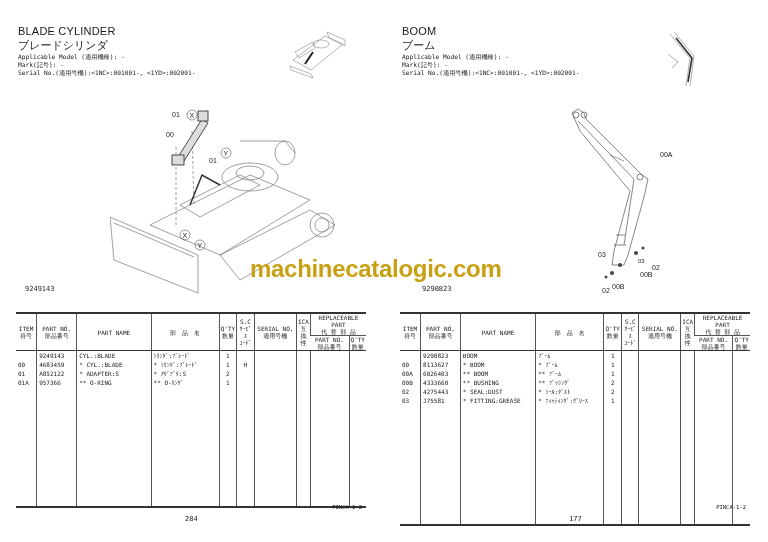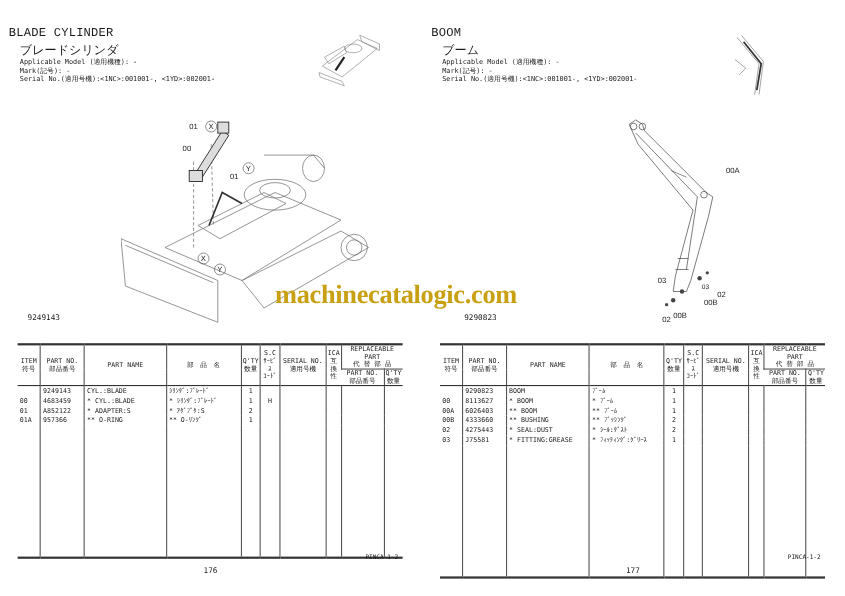--- a/index.html
+++ b/index.html
@@ -3,29 +3,29 @@
 <meta charset="utf-8">
 <style>
   * { box-sizing: border-box; margin: 0; padding: 0; }
   html, body { width: 768px; height: 542px; background: #ffffff; overflow: hidden; }
   body { position: relative; font-family: "DejaVu Sans Mono", monospace; color: #1a1a1a; }
 
   .page { position: absolute; top: 0; width: 384px; height: 542px; }
   .page.left { left: 0; }
   .page.right { left: 384px; }
 
-  .title-en { position: absolute; left: 8px; top: 25px; font-size: 11px; letter-spacing: 0.2px; font-family: Liberation Mono, monospace; text-align: right; }
+  .title-en { position: absolute; left: 18px; top: 25px; font-size: 11px; letter-spacing: 0.2px; font-family: Liberation Sans, sans-serif; text-align: right; }
   .title-jp { position: absolute; left: 18px; top: 38px; font-size: 11px; font-family: "DejaVu Sans", sans-serif; text-align: center; }
   .meta { position: absolute; left: 18px; top: 53px; font-size: 6.2px; line-height: 8px; font-family: "DejaVu Sans Mono", monospace; white-space: nowrap; }
 
   .thumb { position: absolute; }
   .diagram { position: absolute; }
   .fig-no { position: absolute; font-size: 7px; font-family: "DejaVu Sans Mono", monospace; }
 
-  .watermark { position: absolute; left: 250px; top: 255px; font-family: Liberation Serif, serif; font-weight: bold; font-size: 24px; color: #c9a012; letter-spacing: -0.3px; z-index: 5; }
+  .watermark { position: absolute; left: 250px; top: 255px; font-family: Liberation Sans, sans-serif; font-weight: bold; font-size: 24px; color: #c9a012; letter-spacing: -0.3px; z-index: 5; }
 
   table.parts { position: absolute; left: 16px; top: 312px; width: 350px; border-collapse: collapse; font-size: 6px; font-family: "DejaVu Sans Mono", monospace; }
   table.parts th { font-weight: normal; text-align: center; border-left: 1px solid #555; vertical-align: middle; line-height: 7px; padding: 0 1px; }
   table.parts th:first-child { border-left: none; }
   table.parts thead tr.h1 th { border-top: 2px solid #333; height: 15px; }
   table.parts thead tr.h2 th { height: 13px; }
   table.parts thead tr.last th, table.parts thead .bottom { border-bottom: 1px solid #333; }
   table.parts td { border-left: 1px solid #555; padding: 0 2px; height: 9px; line-height: 9px; white-space: nowrap; vertical-align: top; }
   table.parts td:first-child { border-left: none; }
   table.parts td.c { text-align: center; }
@@ -217,21 +217,21 @@
           <td></td>
           <td></td>
           <td></td>
           <td></td>
           <td></td>
       </tr>
     </tbody>
   </table>
 
   <div class="page-code">PINCA-1-2</div>
-  <div class="page-num">176</div>
+  <div class="page-num">284</div>
 </div>
 
 <div class="page right">
   <div class="title-en">BOOM</div>
   <div class="title-jp">ブーム</div>
   <div class="meta">
     <div>Applicable Model (適用機種): -</div>
     <div>Mark(記号): -</div>
     <div>Serial No.(適用号機):&lt;1NC&gt;:001001-, &lt;1YD&gt;:002001-</div>
   </div>

